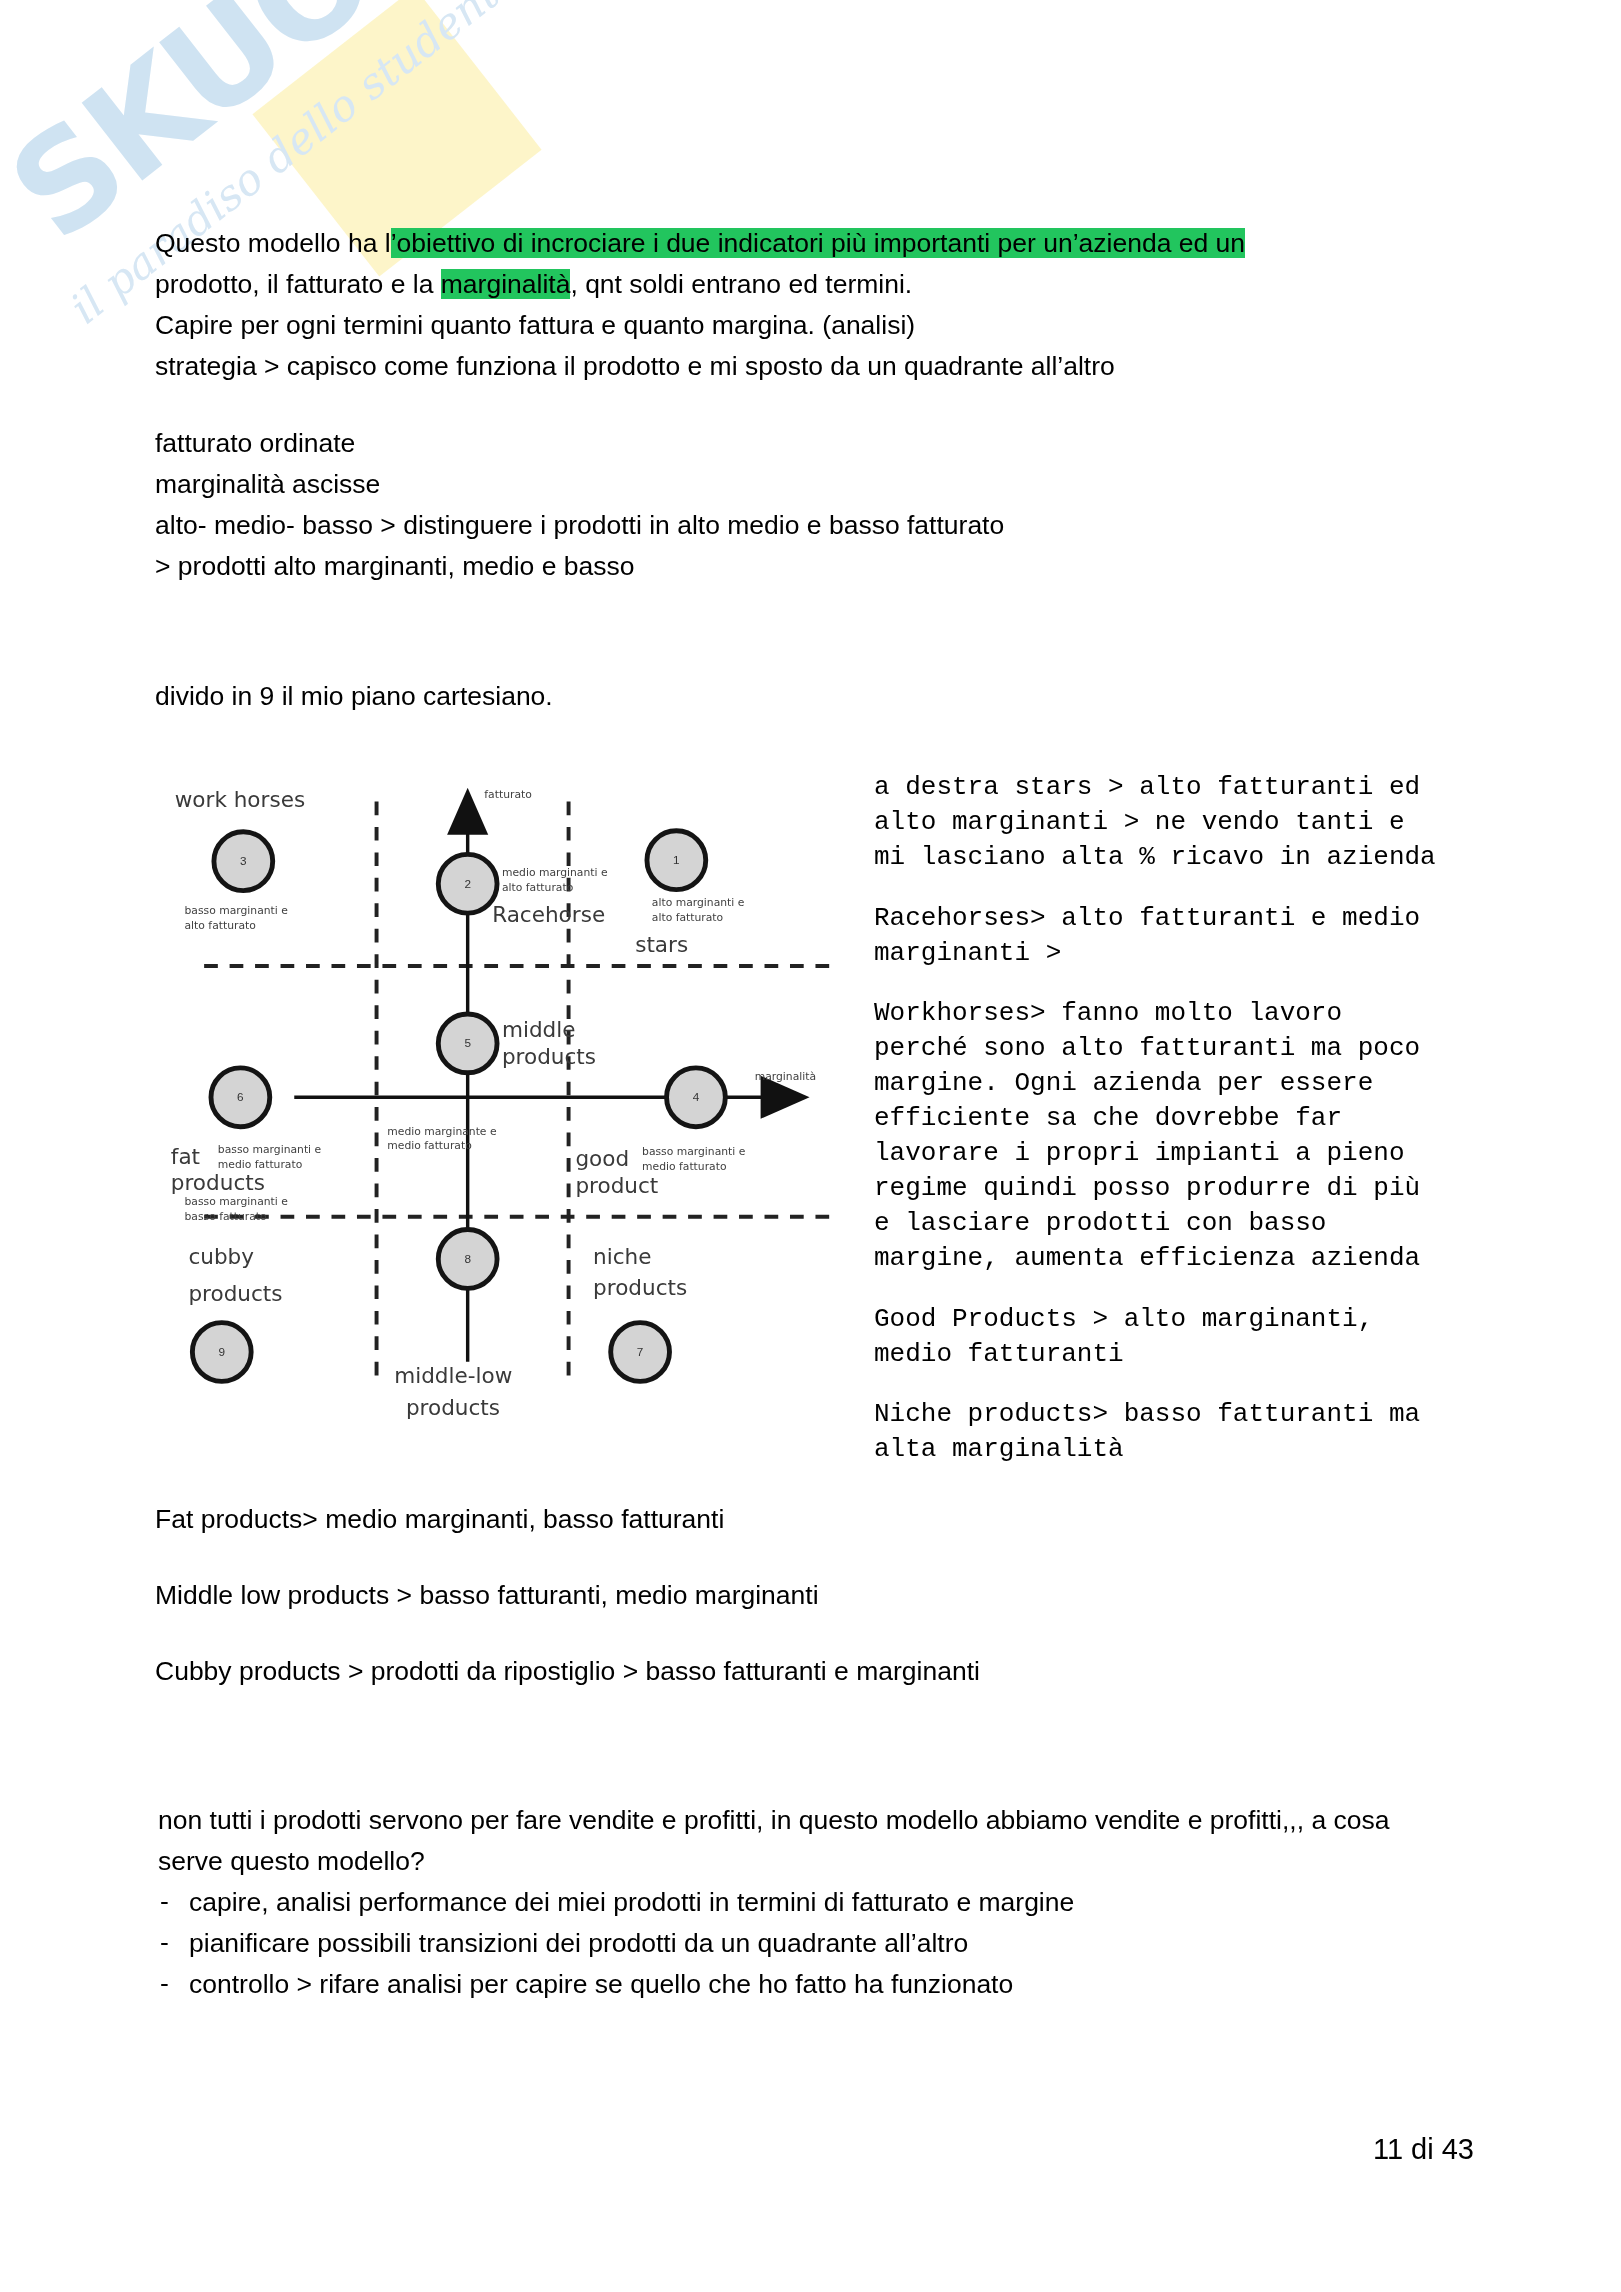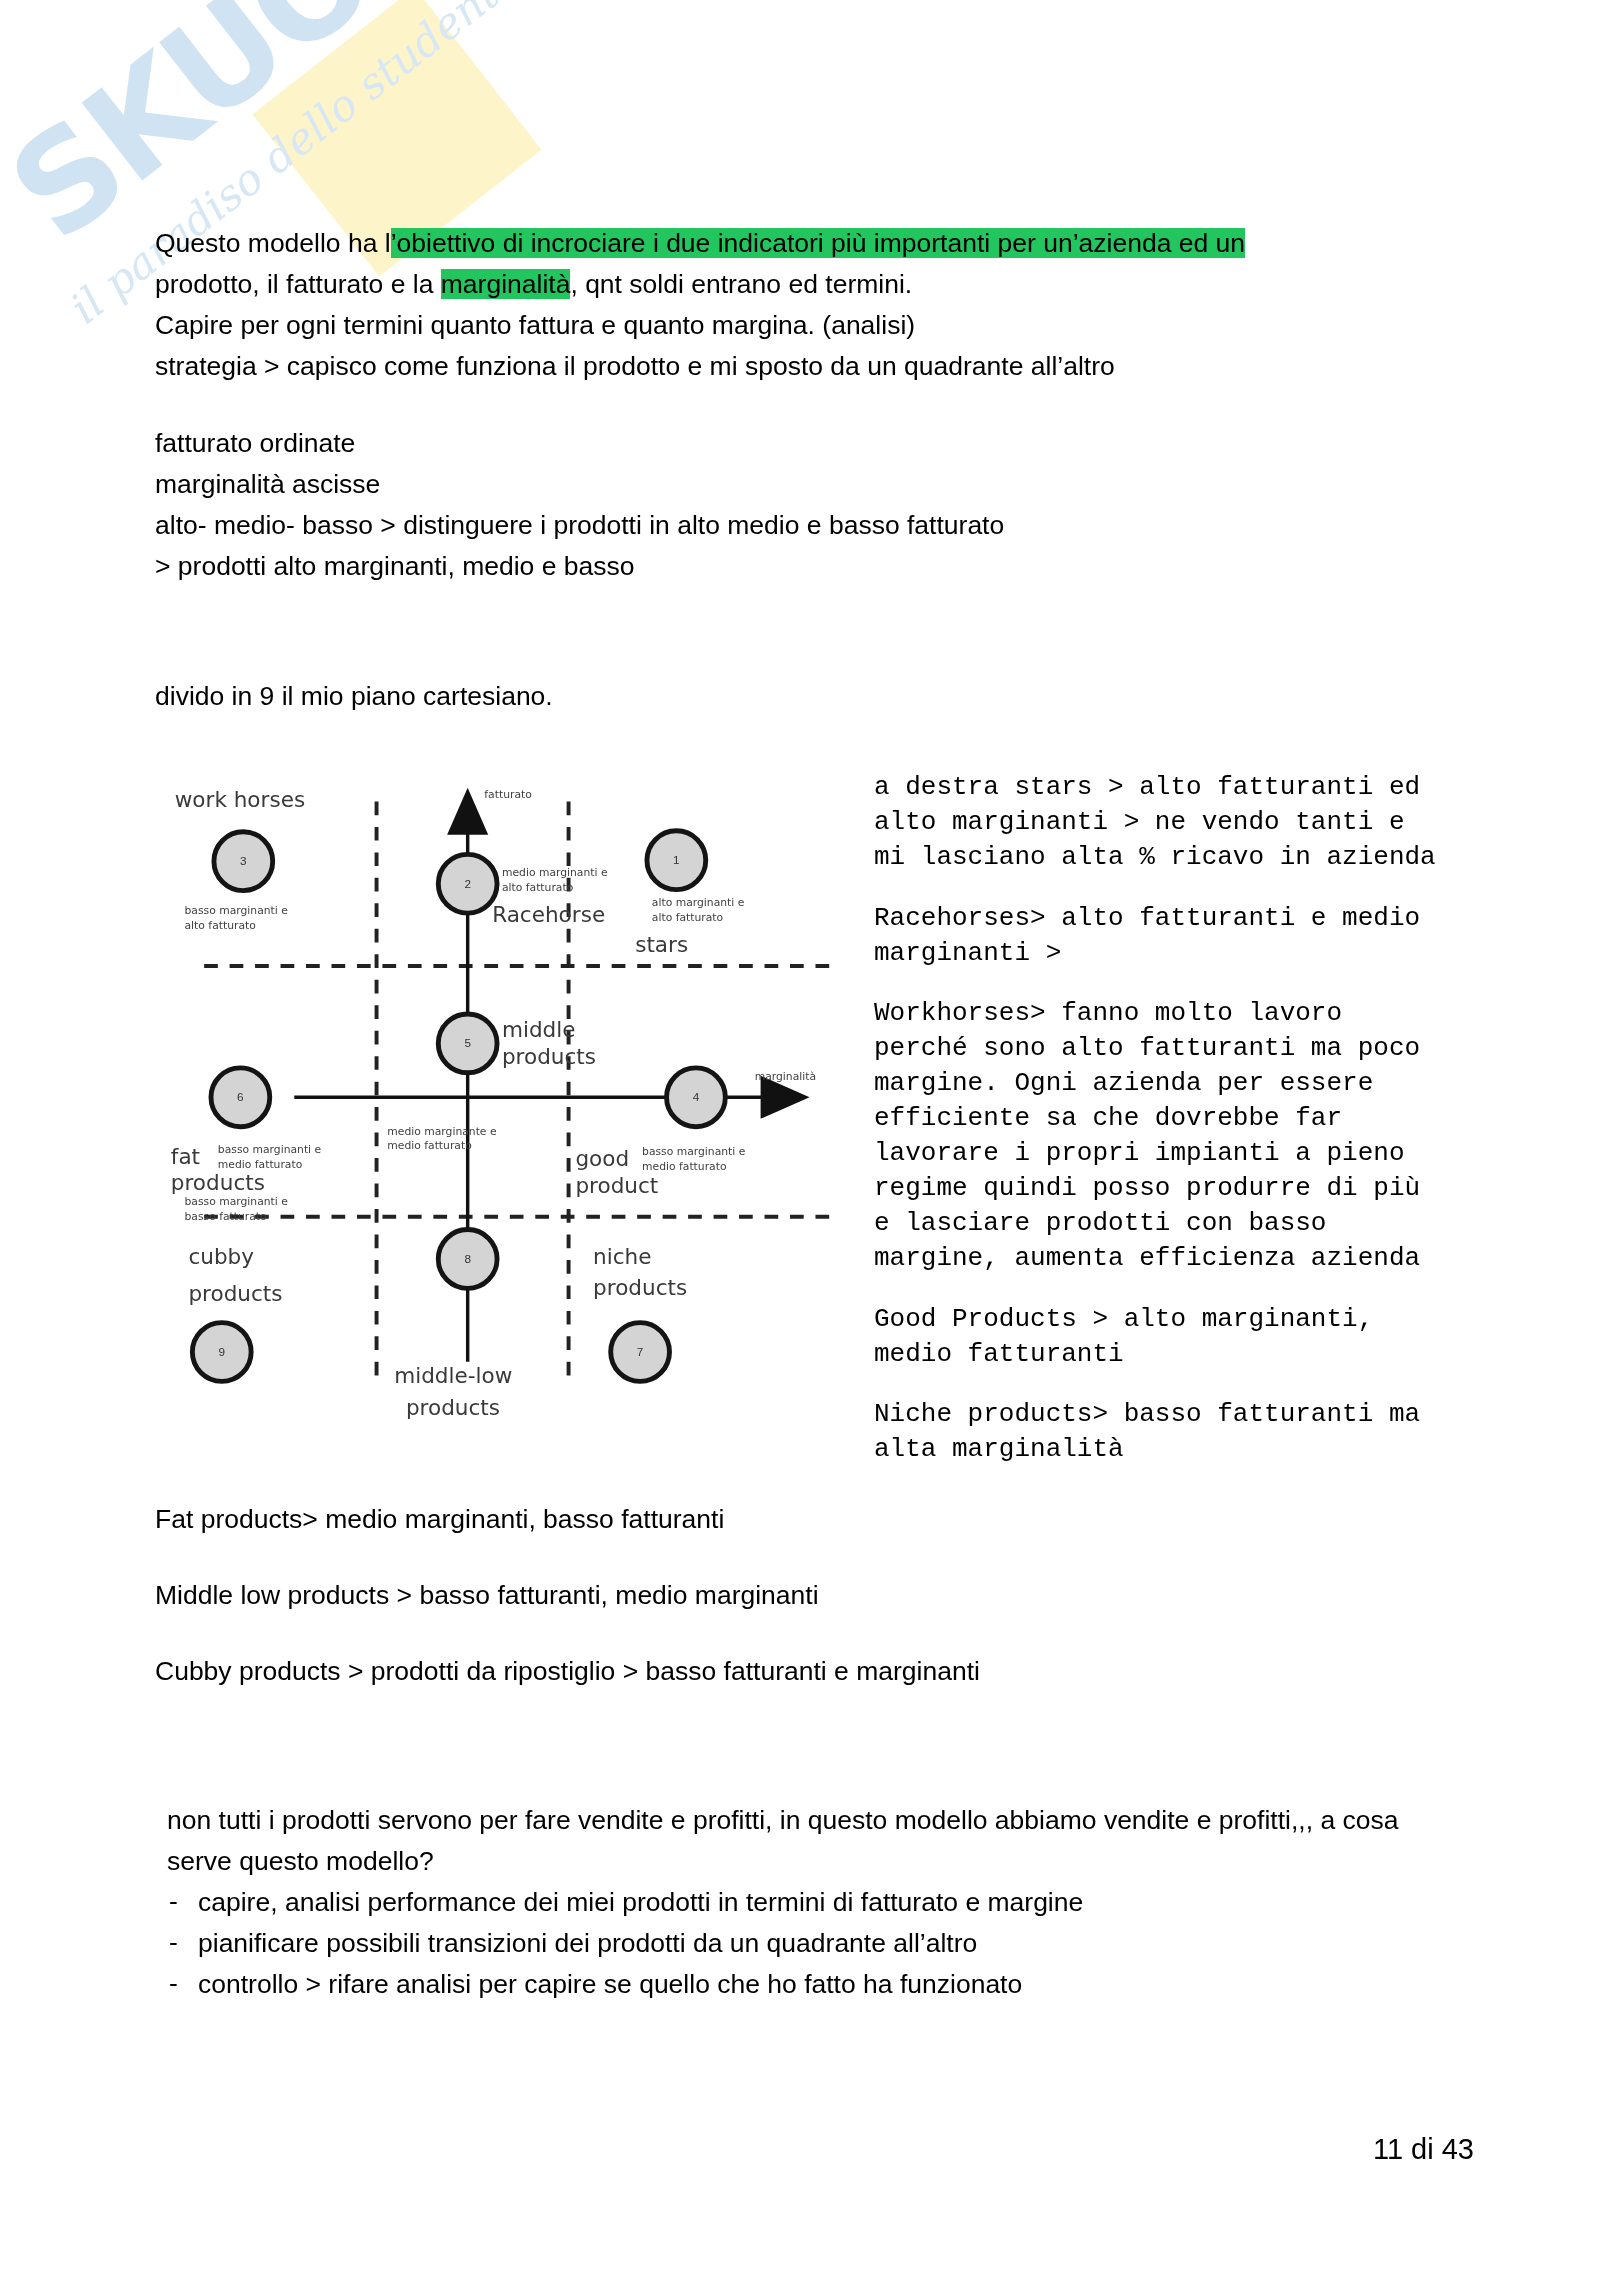--- a/index.html
+++ b/index.html
@@ -97,21 +97,21 @@
     left: 155px;
     top: 1500px;
     width: 1157px;
     font-size: 26.5px;
     line-height: 39px;
   }
   .belowdiag p { margin: 0 0 37px 0; }
 
   .tail {
     position: absolute;
-    left: 167px;
+    left: 158px;
     top: 1800px;
     width: 1235px;
     font-size: 26.5px;
     line-height: 41px;
   }
   .tail p { margin: 0; }
   .tail ul {
     margin: 0;
     padding: 0;
     list-style: none;

